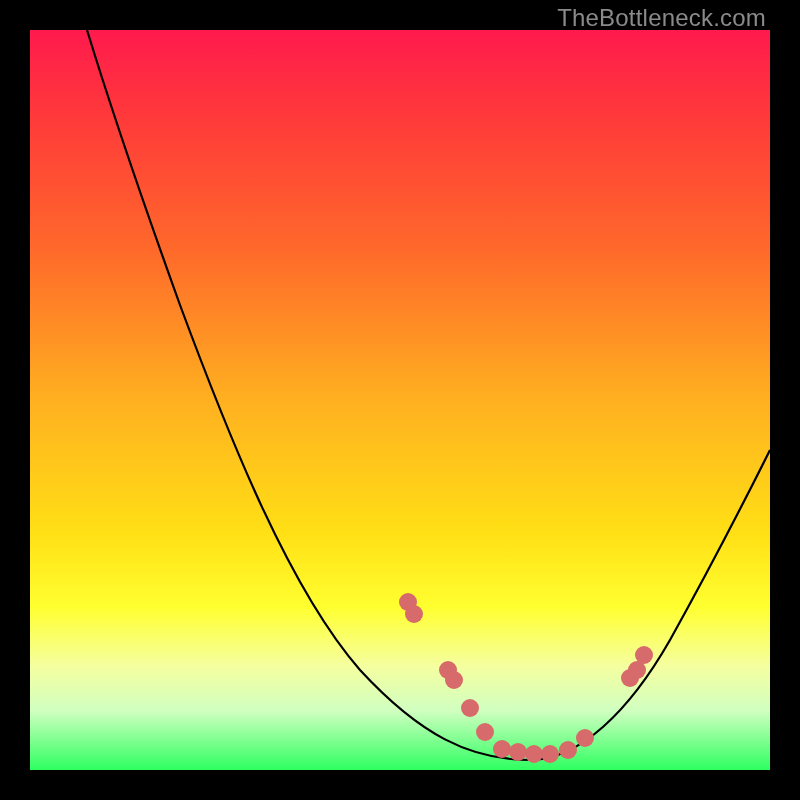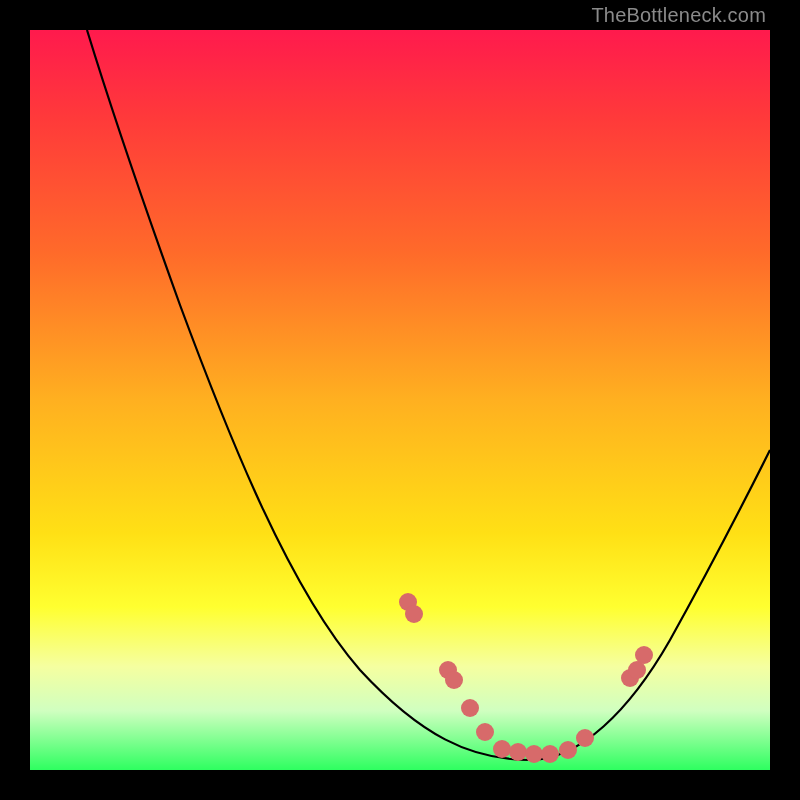--- a/index.html
+++ b/index.html
@@ -25,21 +25,21 @@
       #ffff30 78%,
       #f5ffa0 86%,
       #d0ffc0 92%,
       #2eff60 100%);
   }
   .watermark {
     position: absolute;
     top: 4px;
     right: 34px;
     font-family: Arial, Helvetica, sans-serif;
-    font-size: 20px;
+    font-size: 24px;
     color: #8a8a8a;
     font-weight: 500;
     letter-spacing: 0.2px;
   }
   svg.curve {
     position: absolute;
     left: 30px;
     top: 30px;
     width: 740px;
     height: 740px;

